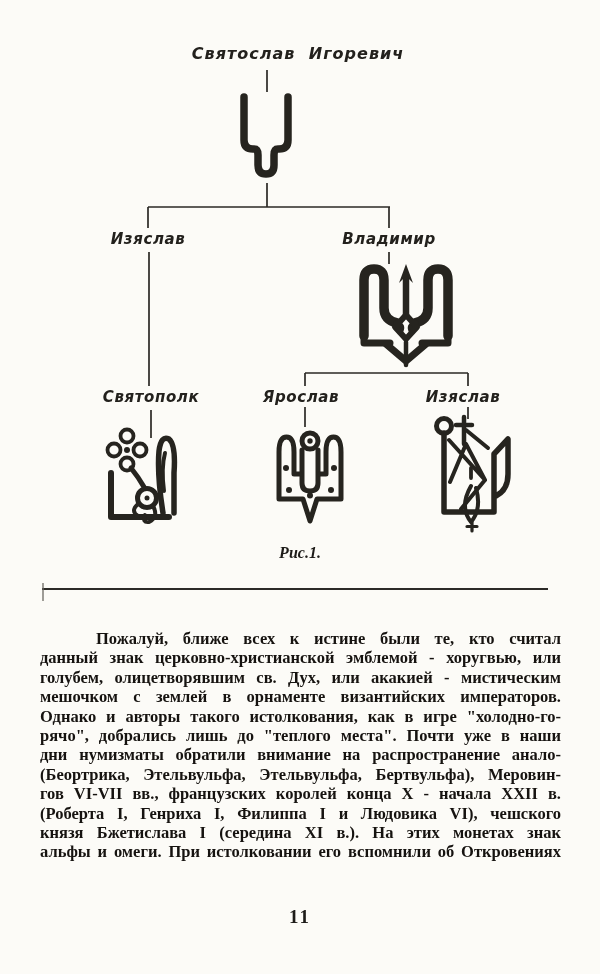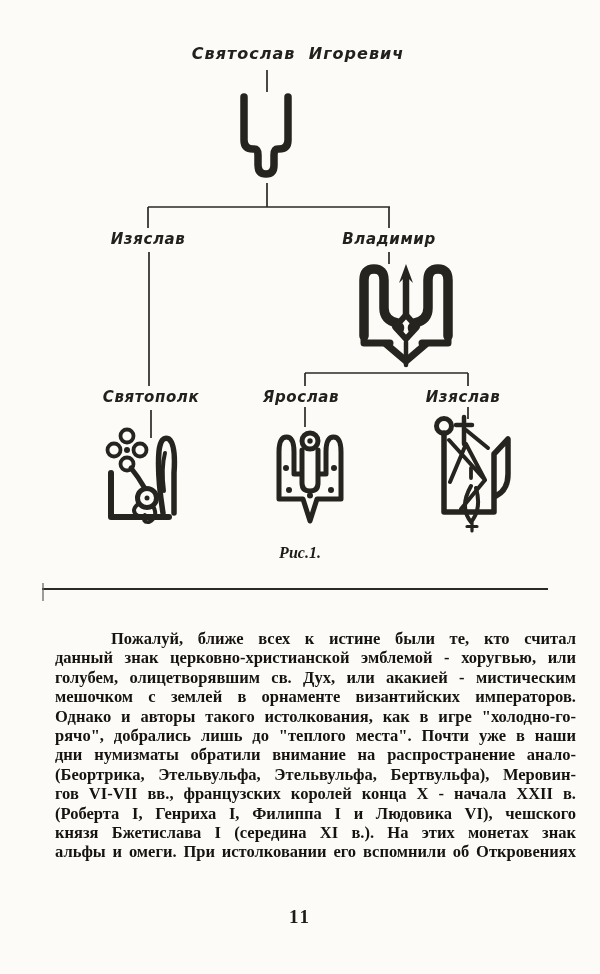--- a/index.html
+++ b/index.html
@@ -27,21 +27,21 @@
   }
   .fig-caption-text{
     position:absolute;left:0;width:600px;top:562px;text-align:center;
     font-weight:bold;font-size:15.5px;letter-spacing:.8px;color:#1d1b18;
   }
   .divider{position:absolute;left:42px;top:588px;width:506px;height:2px;background:#2c2a27;}
   .divider-tick{position:absolute;left:42px;top:583px;width:2px;height:18px;background:#6b6963;opacity:.65;}
   
   .paragraph{
     position:absolute;left:40px;top:629px;width:521px;
-    font-weight:bold;font-size:16.5px;line-height:19.4px;color:#161310;margin-left:15px;
+    font-weight:bold;font-size:16.5px;line-height:19.4px;color:#161310;
   }
   .body-line{text-align:justify;text-align-last:justify;white-space:nowrap;}
   .body-line:first-child{text-indent:56px;}
   .page-number{
     position:absolute;left:0;width:600px;top:906px;text-align:center;
     font-weight:bold;font-size:19px;letter-spacing:2px;color:#1d1b18;
   }
 </style>
 </head>
 <body>

